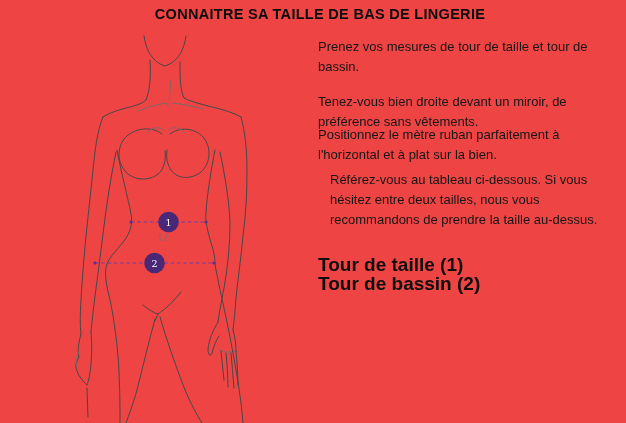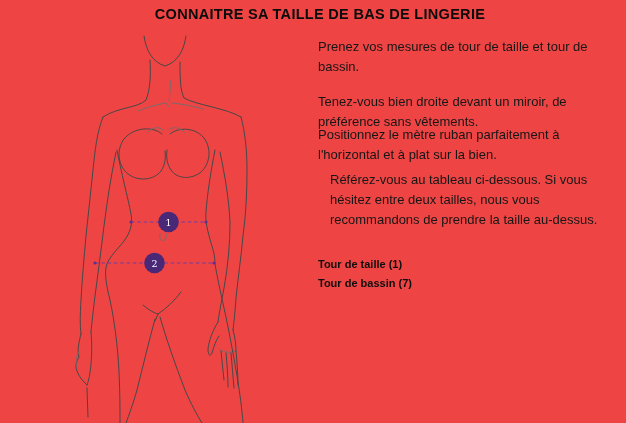--- a/index.html
+++ b/index.html
@@ -13,21 +13,21 @@
     color:#0b0b0b;
   }
   .figure-wrap{position:absolute;left:0;top:0;width:320px;height:423px;}
   .col{position:absolute;left:318px;top:0;width:302px;}
   .para{
     position:absolute;left:0;width:100%;
     font-size:13px;line-height:20px;color:#161616;margin:0;
   }
   .p1{top:37px;} .p2{top:84px;margin-top:8px;} .p3{top:125px;} .p4{top:170px;margin-left:12px;}
   .legend{position:absolute;left:0;top:255px;width:100%;}
-  .legend div{font-size:11px;font-weight:700;line-height:19px;color:#0e0e0e;}
+  .legend div{font-size:19px;font-weight:700;line-height:19px;color:#0e0e0e;}
   svg .sketch{fill:none;stroke:#474747;stroke-width:1;stroke-linecap:round;stroke-linejoin:round;}
   svg .sketch-light{fill:none;stroke:#6e6e6e;stroke-width:.9;stroke-linecap:round;}
   svg .measure{stroke-width:1.2;stroke-dasharray:3.5 2.8;fill:none;}
   svg .marker-num{font-family:"DejaVu Serif",serif;font-size:9.5px;fill:#ffffff;text-anchor:middle;}
 </style>
 </head>
 <body>
 
 <div class="stage">
 
@@ -93,17 +93,17 @@
     </svg>
   </div>
 
   <div class="col">
     <p class="para p1">Prenez vos mesures de tour de taille et tour de bassin.</p>
     <p class="para p2">Tenez-vous bien droite devant un miroir, de préférence sans vêtements.</p>
     <p class="para p3">Positionnez le mètre ruban parfaitement à l'horizontal et à plat sur la bien.</p>
     <p class="para p4">Référez-vous au tableau ci-dessous. Si vous hésitez entre deux tailles, nous vous recommandons de prendre la taille au-dessus.</p>
     <div class="legend">
       <div>Tour de taille (1)</div>
-      <div>Tour de bassin (7)</div>
+      <div>Tour de bassin (2)</div>
     </div>
   </div>
 
 </div>
 
 </body></html>

